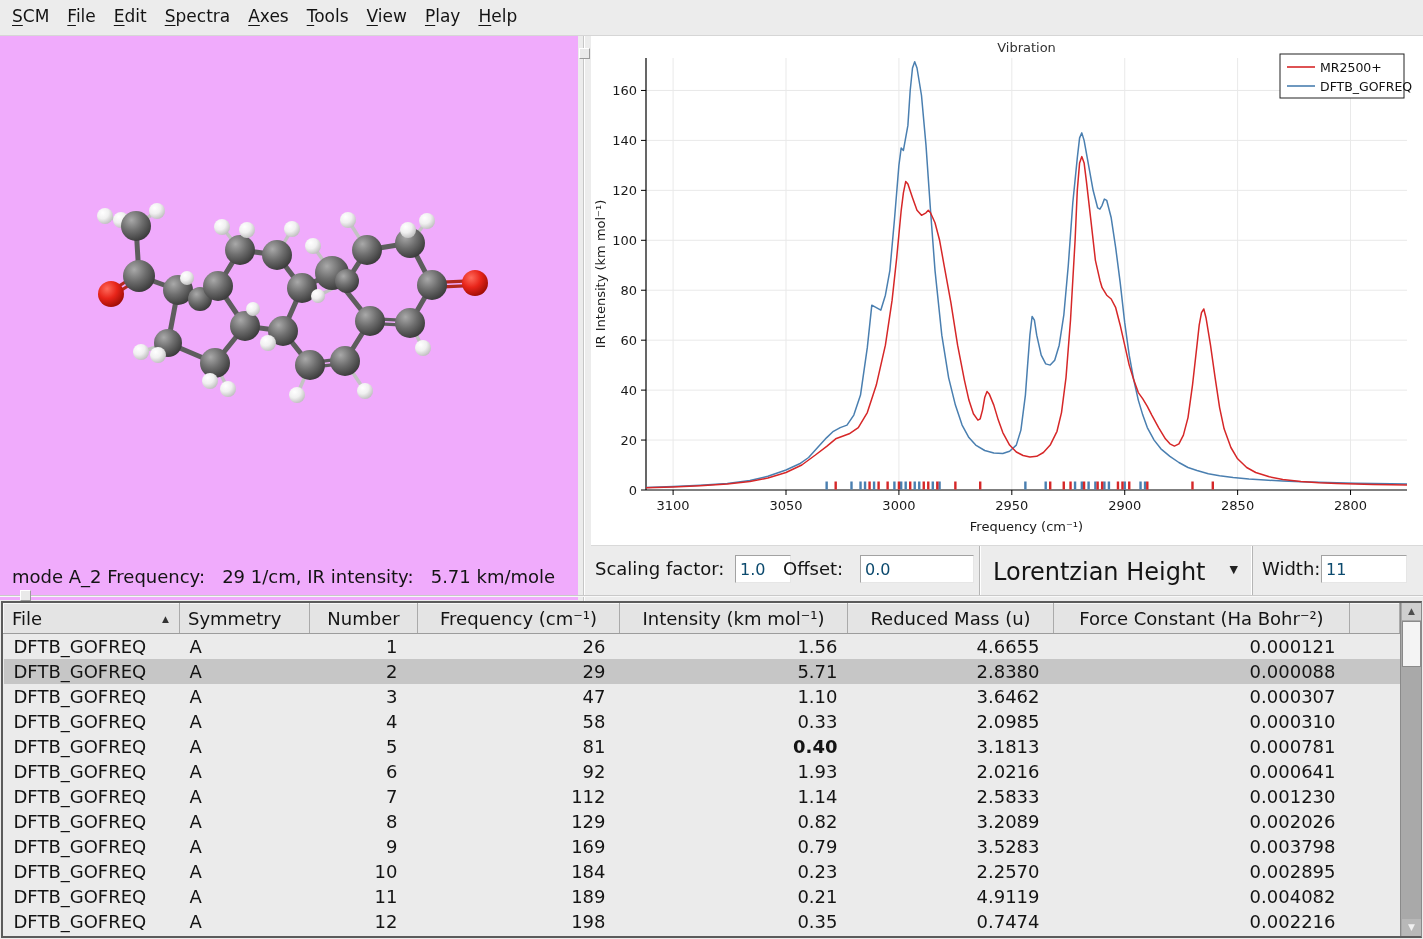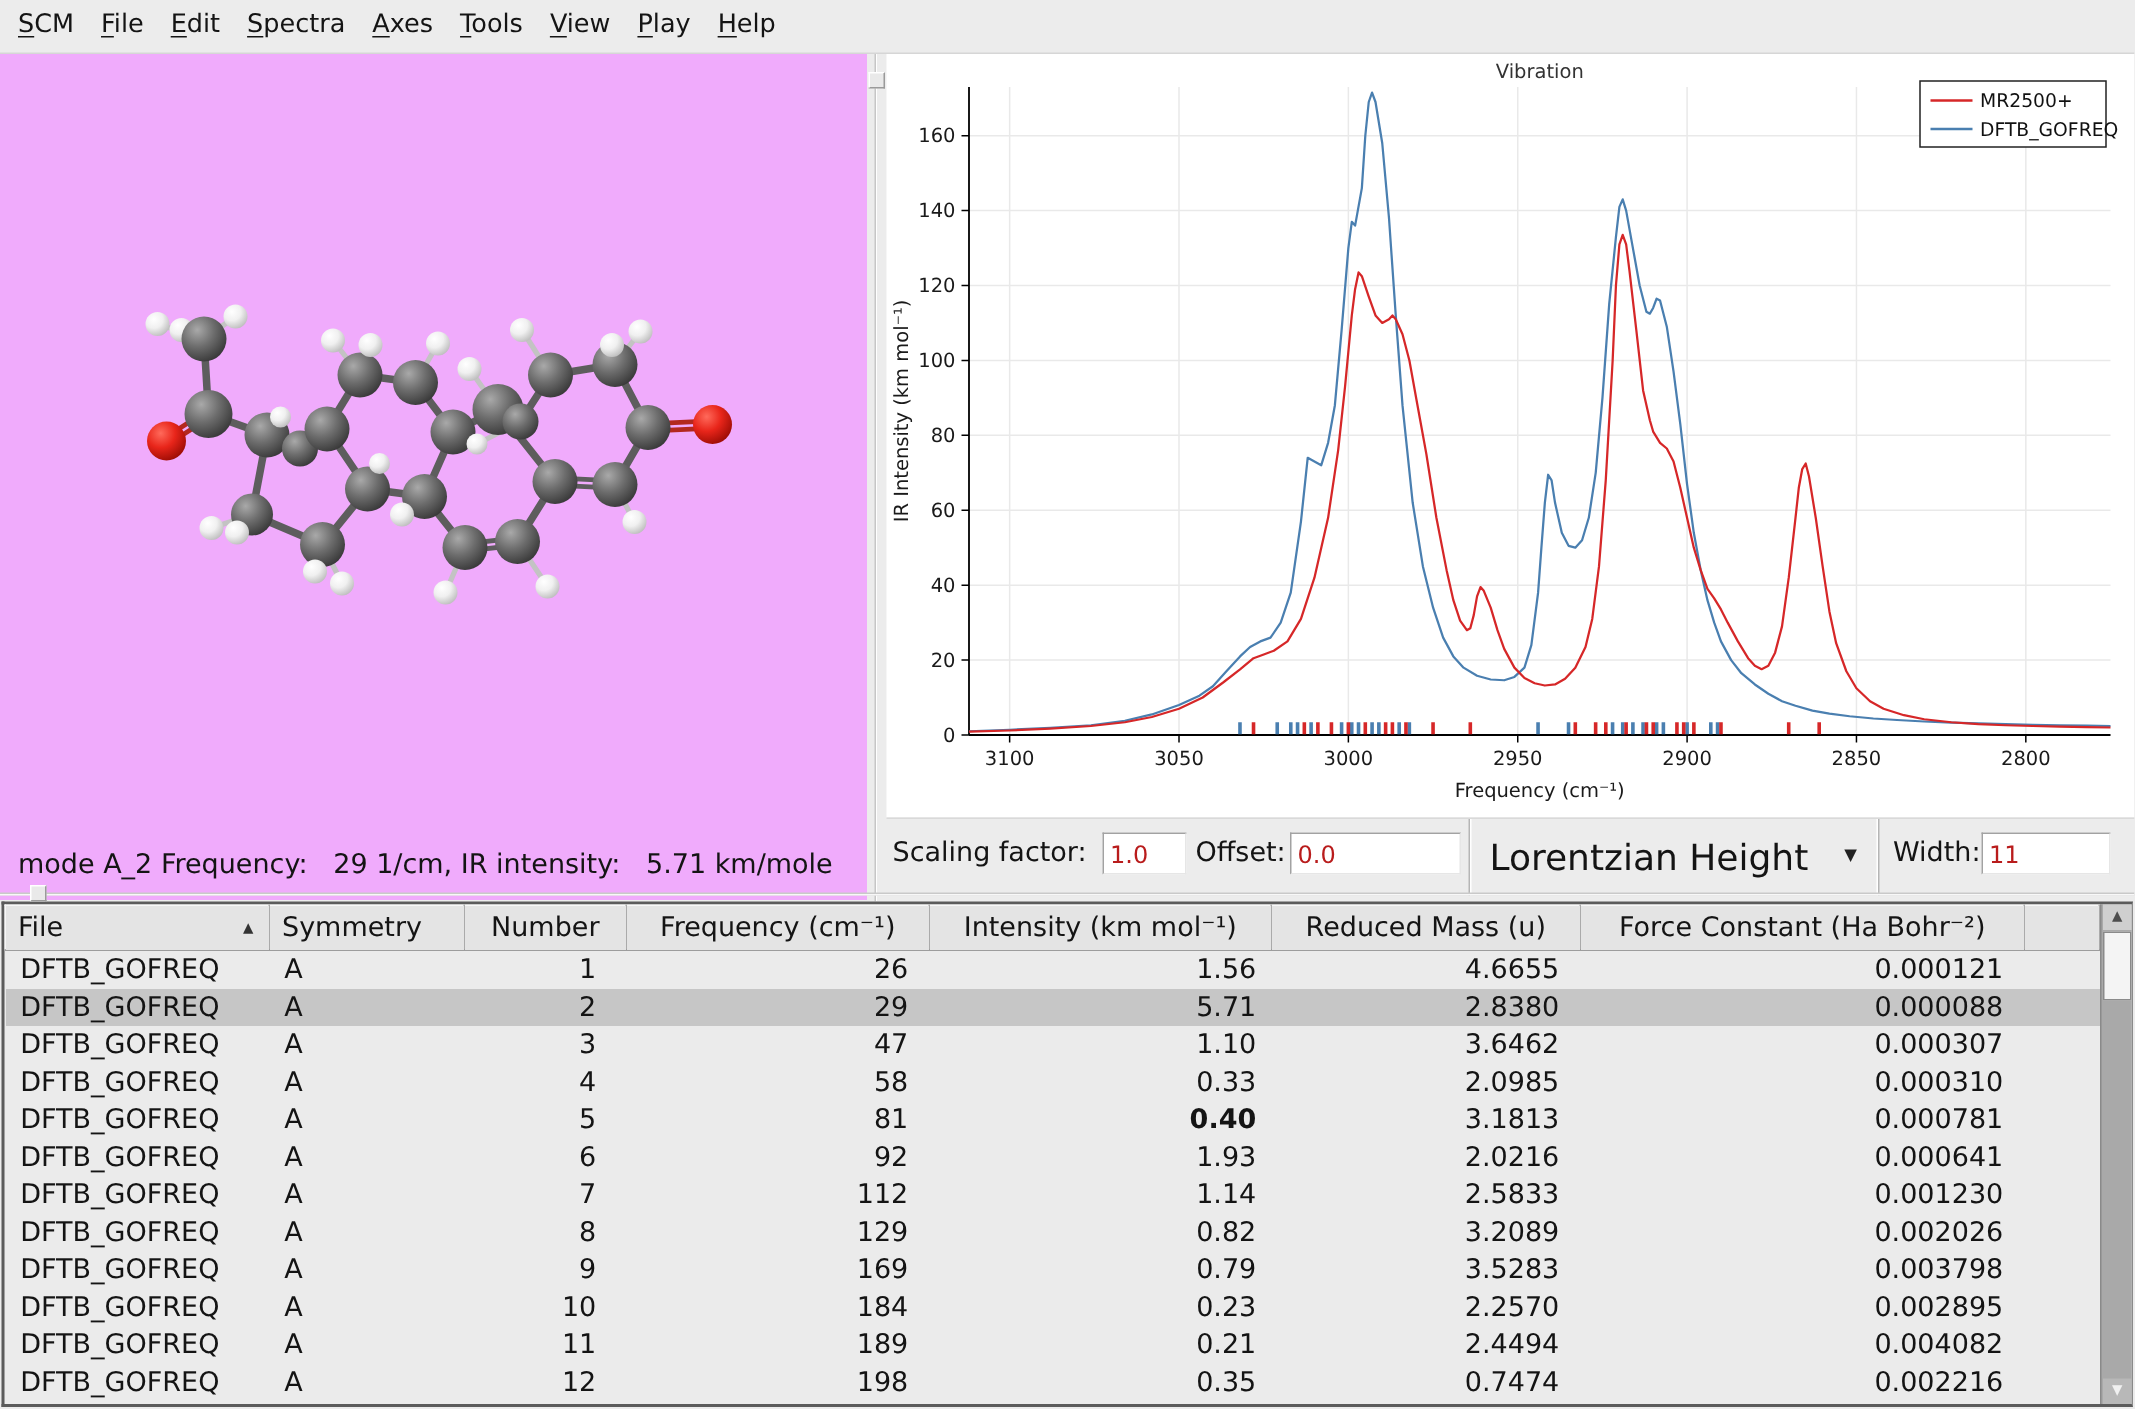--- a/index.html
+++ b/index.html
@@ -33,21 +33,21 @@
   #chart-panel { position:absolute; left:591px; top:36px; width:832px; height:509px; background:#ffffff; }
   #chart-svg { display:block; }
 
   
   #control-bar { position:absolute; left:591px; top:545px; width:832px; height:51px;
     background:#ececec; border-top:1px solid #d9d9d9; }
   .ctl-label { position:absolute; top:12px; font-size:18px; color:#141414; }
   .ctl-input { position:absolute; top:9px; height:28px; font-size:16px;
     font-family:"DejaVu Sans","Liberation Sans",sans-serif;
     background:#ffffff; border:1px solid #a2a2a2; border-bottom-color:#e6e6e6; border-right-color:#e6e6e6;
-    padding:2px 4px; color:#b91c1c; }
+    padding:2px 4px; color:#0c4a6e; }
   #lineshape-dropdown { position:absolute; left:388px; top:0; width:274px; height:51px;
     border-left:1px solid #b5b5b5; border-right:1px solid #b5b5b5;
     box-shadow: inset 1px 0 0 #ffffff, inset -1px 0 0 #ffffff; cursor:default; }
   #lineshape-text { position:absolute; left:13px; top:12px; font-size:24px; }
   #lineshape-arrow { position:absolute; right:14px; top:17px; font-size:11px; color:#222; }
 
   
   #table-area { position:absolute; left:1px; top:601px; width:1421px; height:337px;
     background:#ebebeb; border:2px solid #5b5b5b; border-right:1px solid #8a8a8a; }
   #freq-table { border-collapse:collapse; table-layout:fixed; width:1396px; }
@@ -319,21 +319,21 @@
           <text x="729" y="35.5" font-size="12.5" fill="#111">MR2500+</text>
           <line x1="696" y1="50" x2="724" y2="50" stroke="#4a7fb0" stroke-width="1.6"></line>
           <text x="729" y="54.5" font-size="12.5" fill="#111">DFTB_GOFREQ</text>
         </g>
       </svg>
   </div>
 
   <div id="control-bar">
     <span class="ctl-label" style="left:4px;">Scaling factor:</span>
     <input class="ctl-input" style="left: 144px; width: 56px;" value="1.0">
-    <span class="ctl-label" style="left:206px;">Offset:</span>
+    <span class="ctl-label" style="left:192px;">Offset:</span>
     <input class="ctl-input" style="left: 269px; width: 114px;" value="0.0">
     <div id="lineshape-dropdown">
       <span id="lineshape-text">Lorentzian Height</span>
       <span id="lineshape-arrow">▼</span>
     </div>
     <span class="ctl-label" style="left:671px;">Width:</span>
     <input class="ctl-input" style="left: 730px; width: 86px;" value="11">
   </div>
 
   <div id="h-sash"></div>
@@ -463,21 +463,21 @@
             <td class="c-right">2.2570</td>
             <td class="c-right">0.002895</td>
             <td></td>
           </tr>
           <tr>
             <td class="c-left">DFTB_GOFREQ</td>
             <td class="c-left">A</td>
             <td class="c-right" style="padding-right: 20px;">11</td>
             <td class="c-right">189</td>
             <td class="c-right" style="padding-right: 10px;">0.21</td>
-            <td class="c-right">2.4494</td>
+            <td class="c-right">4.9119</td>
             <td class="c-right">0.004082</td>
             <td></td>
           </tr>
           <tr>
             <td class="c-left">DFTB_GOFREQ</td>
             <td class="c-left">A</td>
             <td class="c-right" style="padding-right: 20px;">12</td>
             <td class="c-right">198</td>
             <td class="c-right" style="padding-right: 10px;">0.35</td>
             <td class="c-right">0.7474</td>

